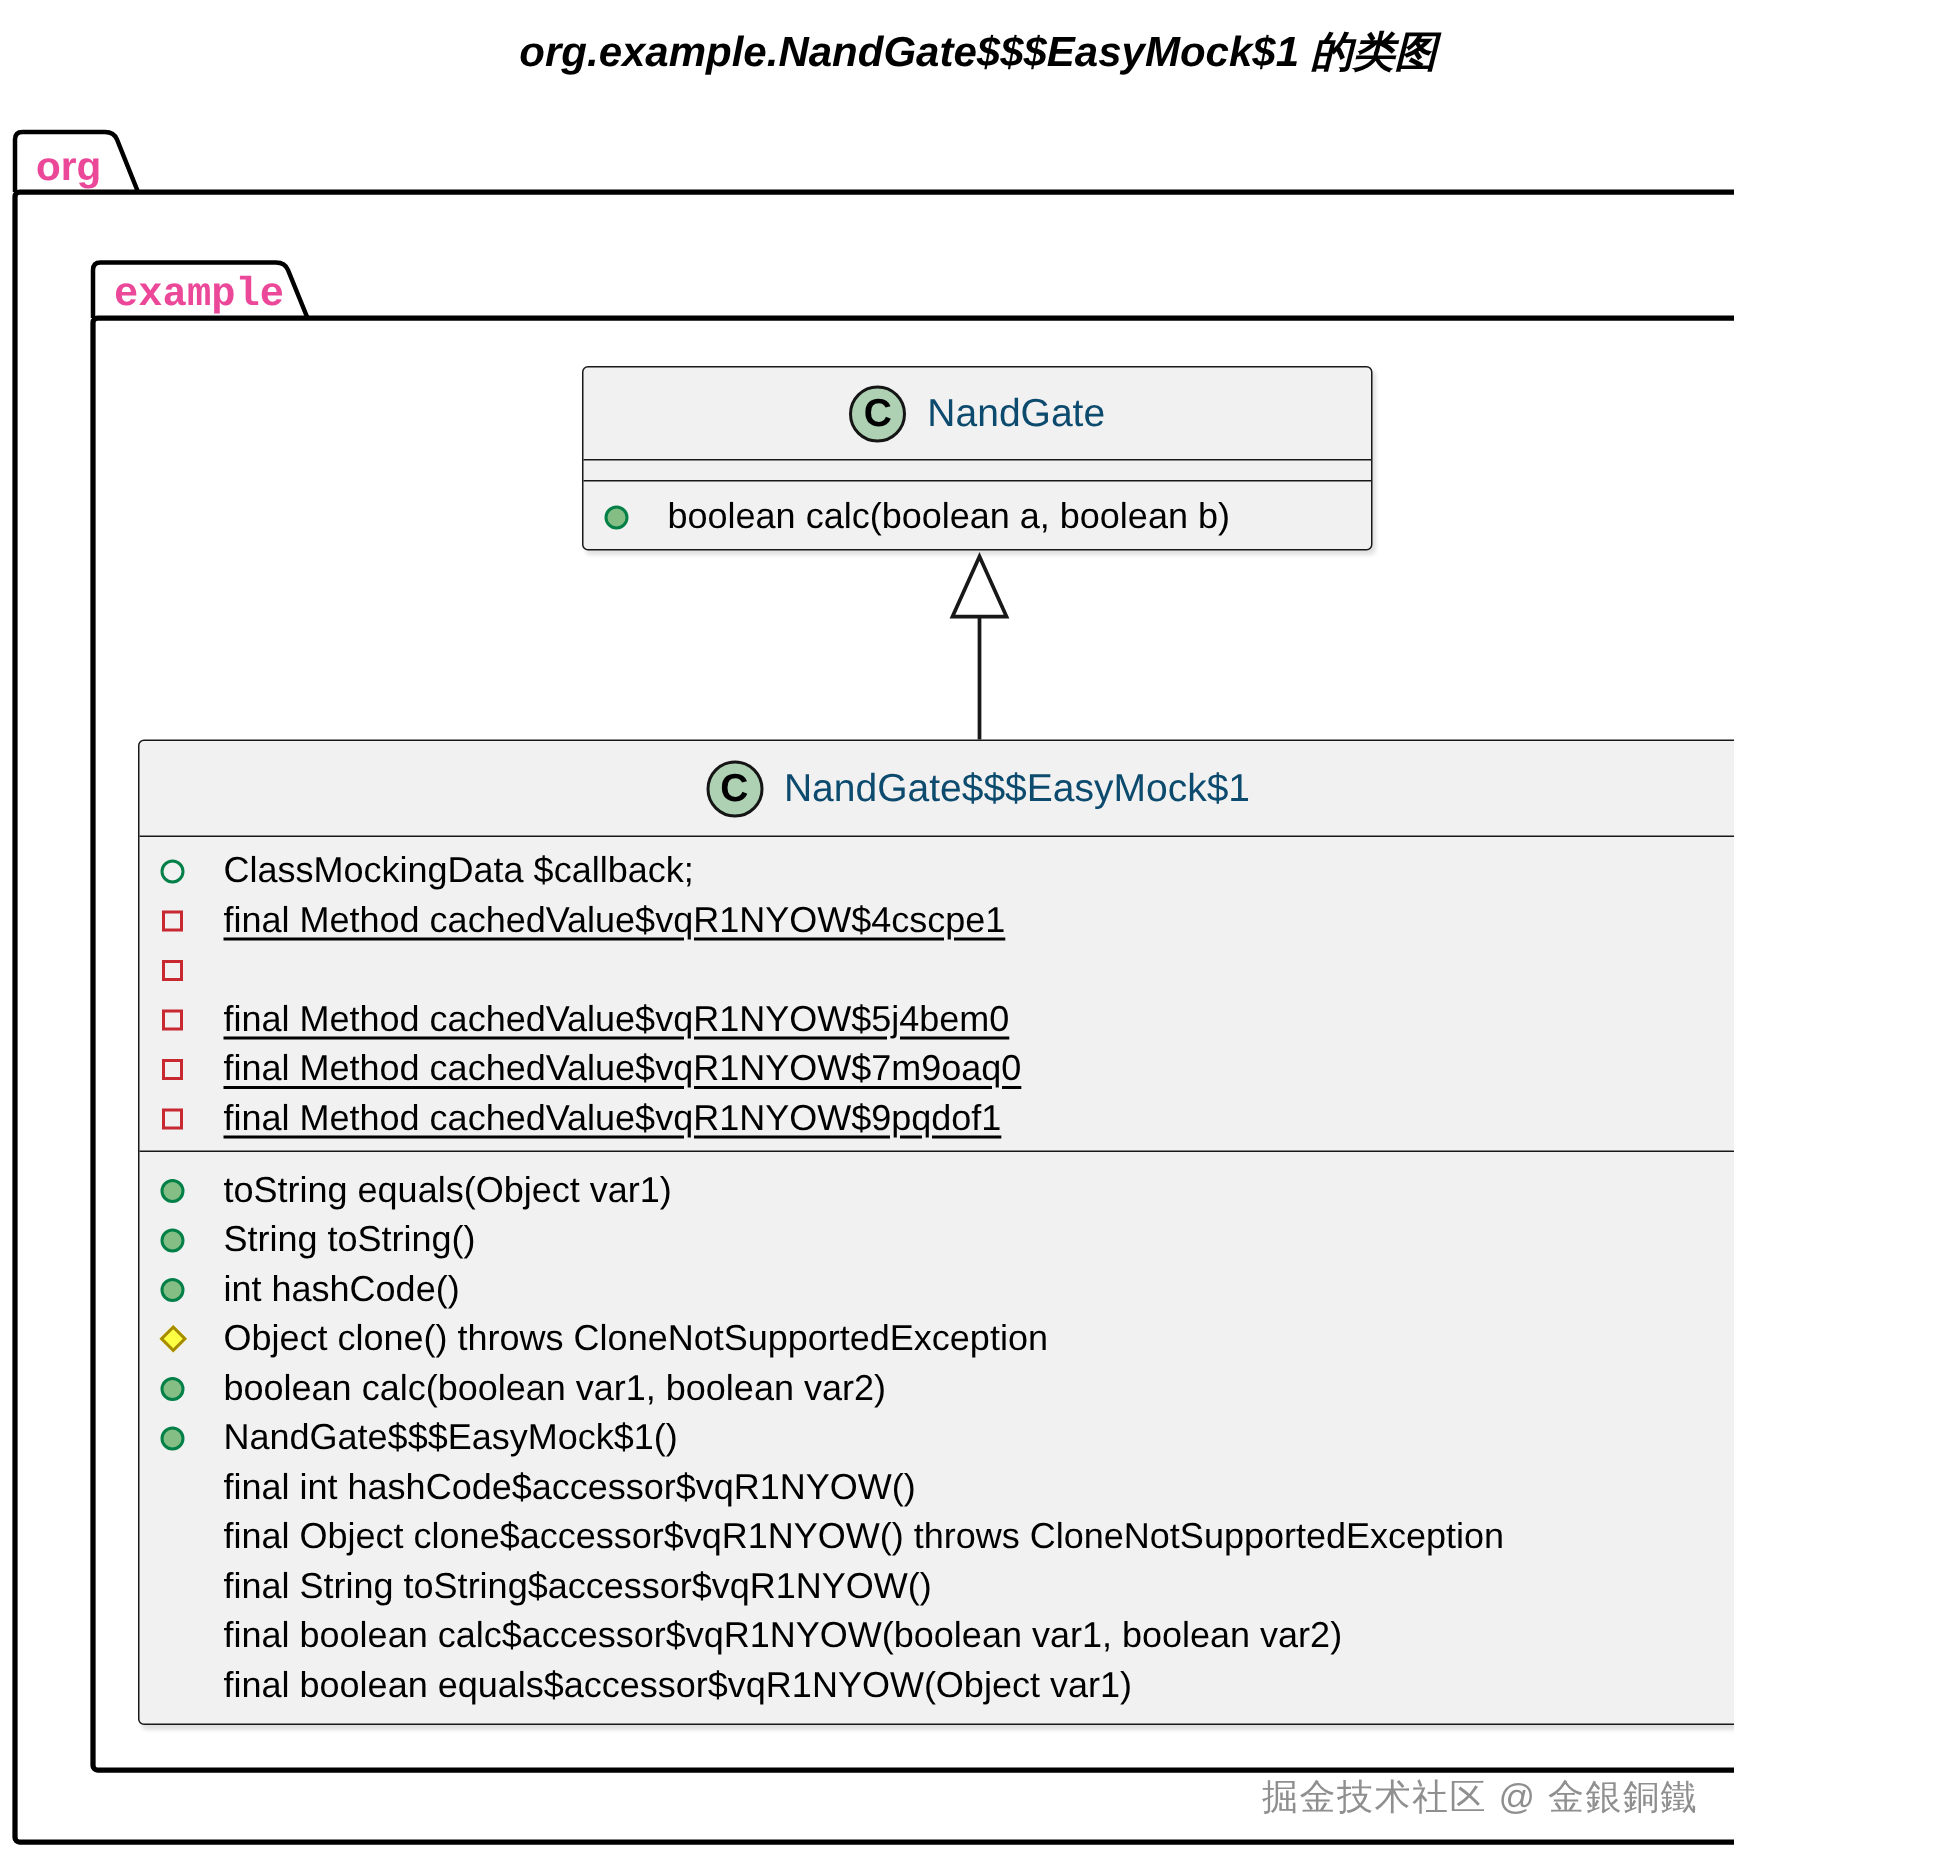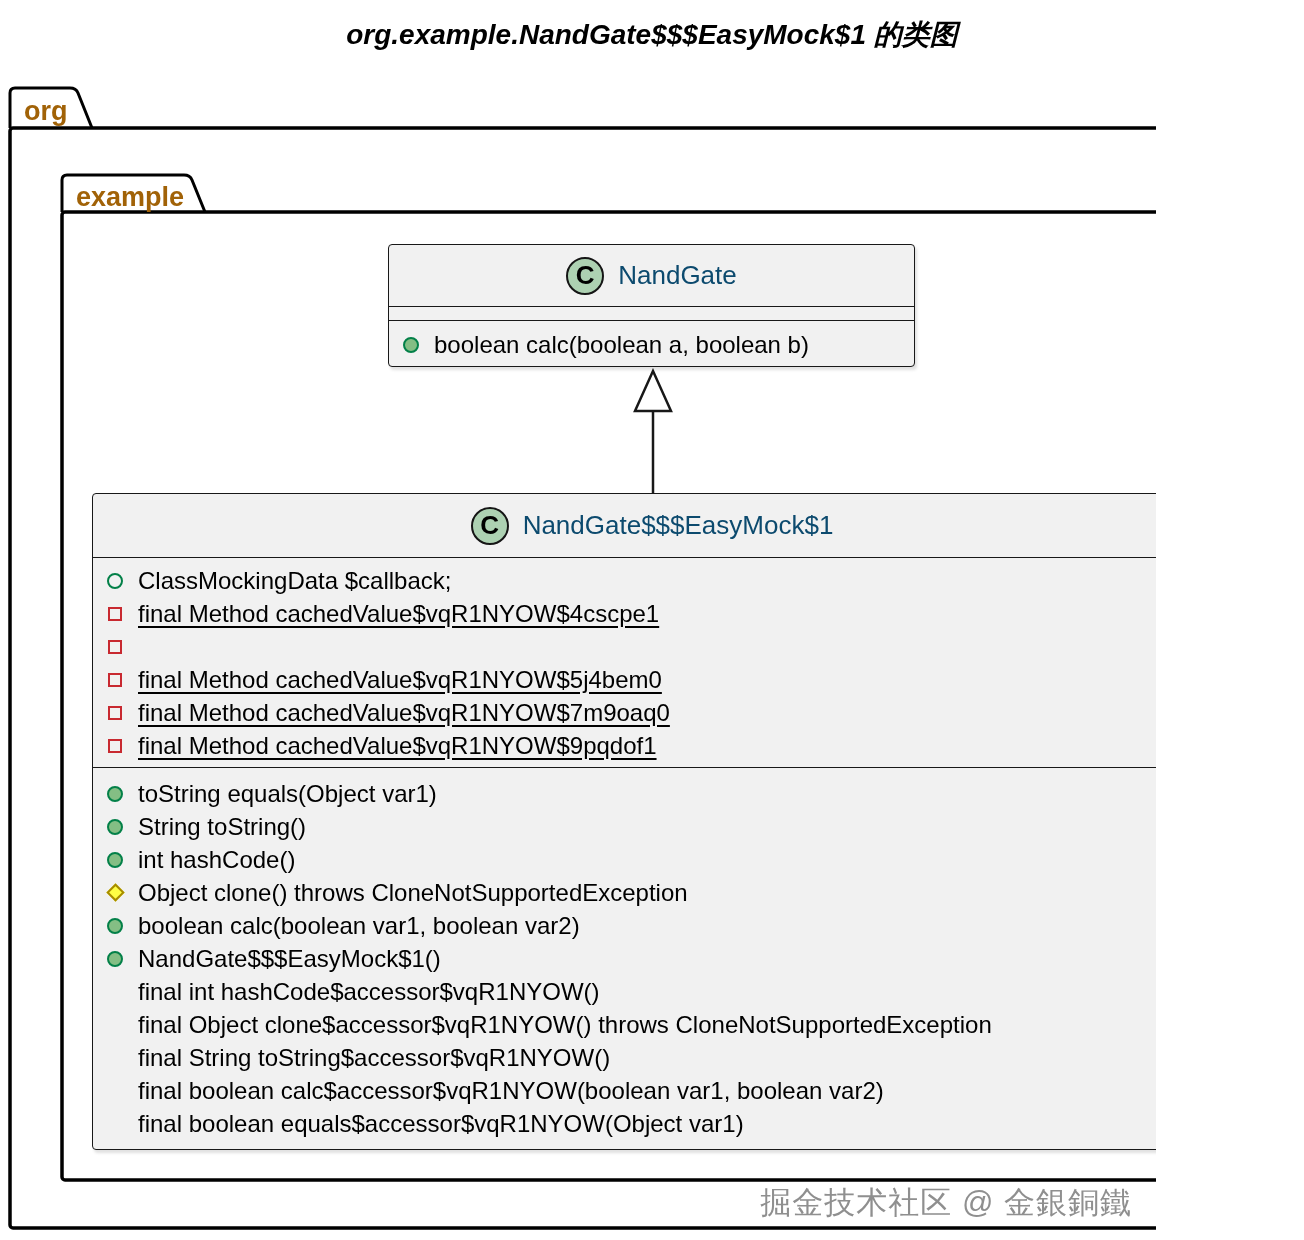--- a/index.html
+++ b/index.html
@@ -18,24 +18,24 @@
     font-family:"Liberation Sans","DejaVu Sans",sans-serif;color:#111;
   }
   
   .diagram-title{
     position:absolute;top:16px;left:0;width:1304px;text-align:center;
     font-size:28px;font-weight:bold;font-style:italic;color:#000;
   }
   
   #outline-svg{position:absolute;left:0;top:0;width:1304px;height:1240px;}
   .pkg-label{
-    position:absolute;font-size:27px;font-weight:bold;color:#a16207;line-height:1;
+    position:absolute;font-size:27px;font-weight:bold;color:#ec4899;line-height:1;
   }
   .pkg-label.org{left:24px;top:98px;}
-  .pkg-label.example{left:76px;top:184px;}
+  .pkg-label.example{left:76px;top:184px;font-family:Liberation Mono, monospace;}
   
   .class-box{
     position:absolute;background:var(--box_fill);
     border:1.5px solid var(--line);border-radius:4px;
     box-shadow:2px 3px 3px rgba(0,0,0,0.12);
     box-sizing:border-box;
   }
   #parent-class{left:388px;top:244px;width:527px;height:123px;}
   #child-class{left:92px;top:493px;width:1120px;height:657px;}
   .class-header{
@@ -49,35 +49,35 @@
     display:flex;align-items:center;justify-content:center;
     font-size:26px;font-weight:bold;color:#000;box-sizing:border-box;flex:0 0 38px;
   }
   .class-name{font-size:26px;color:#0c4a6e;}
   .section{border-top:1.5px solid var(--line);}
   .empty-strip{height:13px;}
   .members{padding:6px 10px 5px 13px;}
   #parent-class .members{padding-top:7px;}
   #child-class .methods-section{padding-top:9px;padding-bottom:9px;}
   .member{
-    display:flex;align-items:center;height:33px;gap:14px;
+    display:flex;align-items:center;height:33px;gap:25px;
     font-size:24px;white-space:nowrap;color:#000;
   }
   .micon{flex:0 0 18px;width:18px;height:18px;position:relative;box-sizing:border-box;display:flex;align-items:center;justify-content:center;}
   .micon i{display:block;box-sizing:border-box;}
   .micon.public-method i{width:16px;height:16px;border-radius:50%;background:var(--public_green);border:2px solid var(--green_border);}
   .micon.package-field i{width:16px;height:16px;border-radius:50%;background:transparent;border:2px solid var(--green_border);}
   .micon.private-field i{width:14px;height:14px;background:transparent;border:2px solid var(--private_red);}
   .micon.protected-method i{width:13px;height:13px;background:var(--protected_yellow);border:2px solid var(--protected_border);transform:rotate(45deg);}
   .micon.none i{visibility:hidden;width:14px;height:14px;}
   .mtext.static{text-decoration:underline;text-underline-offset:4px;}
   
   .watermark{
     position:absolute;top:1182px;right:24px;
-    font-size:31px;color:#8f8f8f;letter-spacing:1px;
+    font-size:24px;color:#8f8f8f;letter-spacing:1px;
     text-shadow:2px 2px 0 #ffffff;
   }
 </style>
 </head>
 <body>
 
 <div id="page">
 
   <div class="diagram-title">org.example.NandGate$$$EasyMock$1 的类图</div>
 

